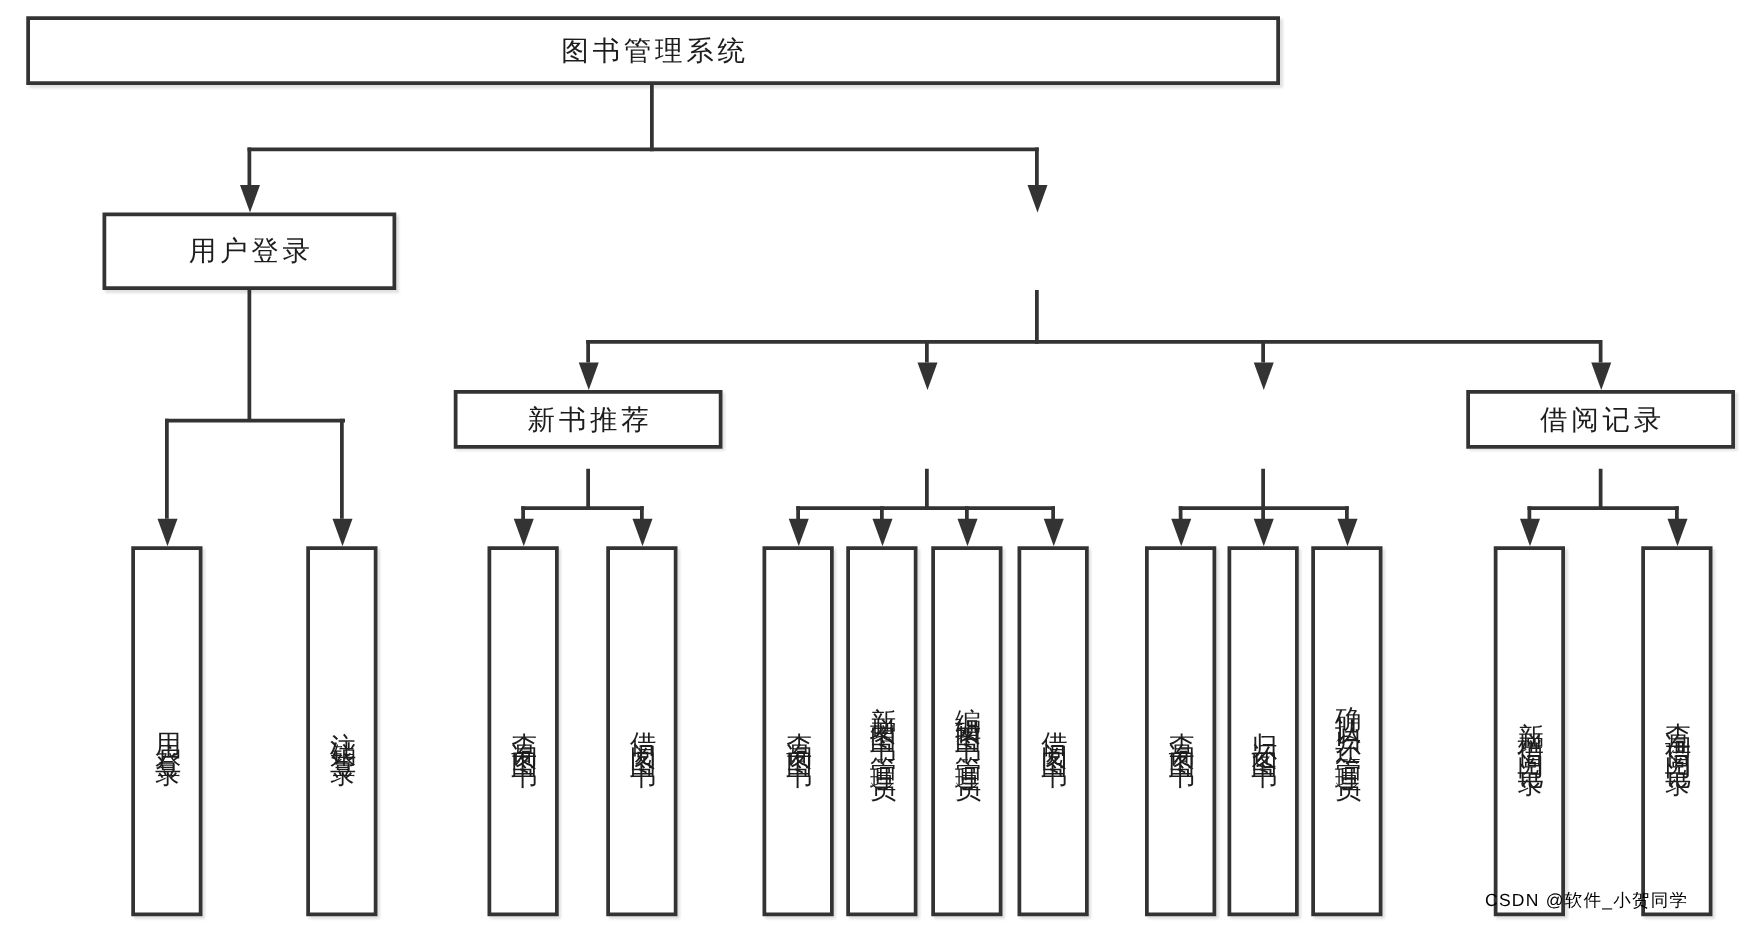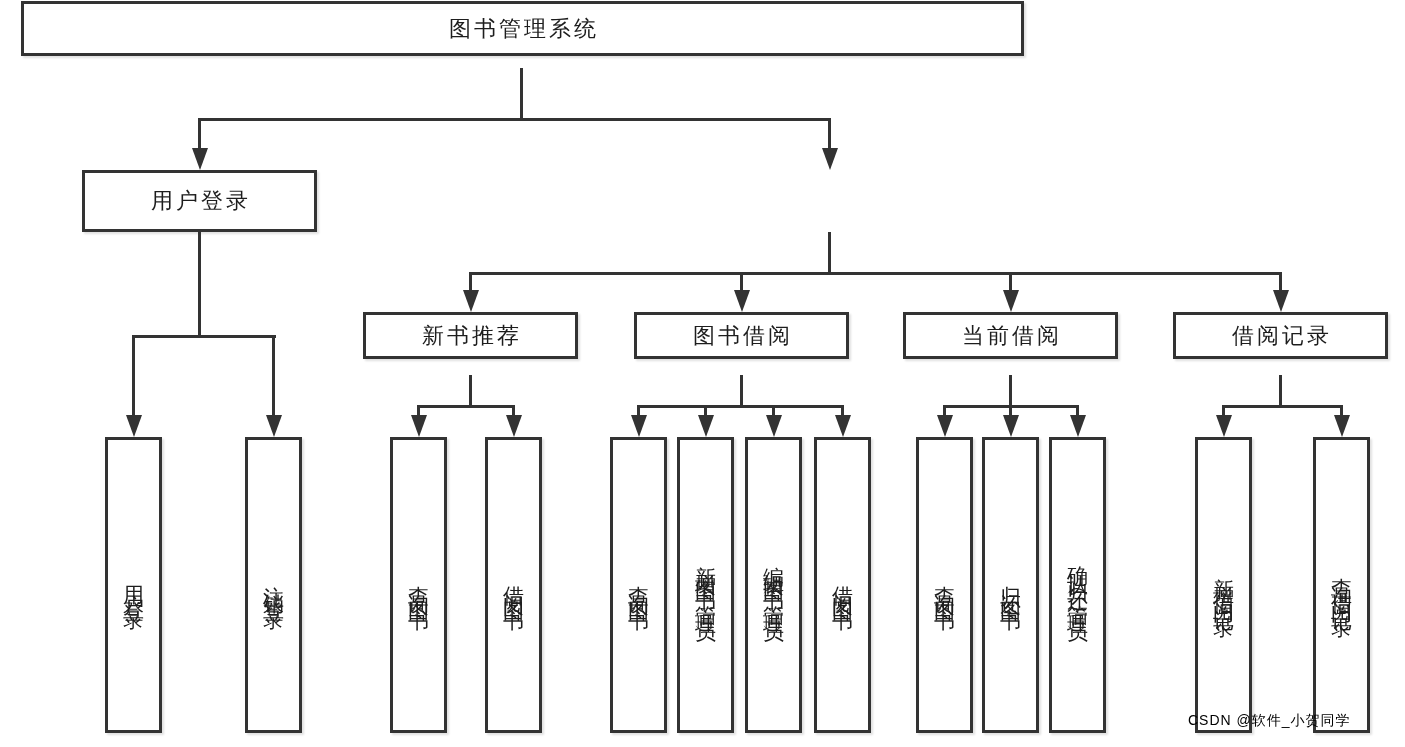--- a/index.html
+++ b/index.html
@@ -22,21 +22,21 @@
   }
   .ln { position:absolute; background:var(--line); }
   .ln.h { height:3px; }
   .ln.v { width:3px; }
   .arr {
     position:absolute; width:0; height:0;
     border-left:8px solid transparent; border-right:8px solid transparent;
     border-top:22px solid var(--line);
   }
   
-  .b-root { left:21px; top:1px; width:1003px; height:55px; }
+  .b-root { left:21px; top:13px; width:1003px; height:55px; }
   .b-ulogin { left:82px; top:170px; width:235px; height:62px; }
   .b-bmgmt { left:712px; top:170px; width:235px; height:62px; }
   .b-l3 { top:312px; width:215px; height:47px; }
   .b-nb { left:363px; }
   .b-bb { left:634px; }
   .b-cb { left:903px; }
   .b-rec { left:1173px; }
   .leaf { top:437px; width:57px; height:296px; }
   .lf1 { left:105px; }  .lf2 { left:245px; }
   .lf3 { left:390px; }  .lf4 { left:485px; }
@@ -77,22 +77,20 @@
   <div class="ln v" style="left:469px; top:272px; height:18px;"></div>
   <div class="arr" style="left:463px; top:290px;"></div>
   <div class="ln v" style="left:740px; top:272px; height:18px;"></div>
   <div class="arr" style="left:734px; top:290px;"></div>
   <div class="ln v" style="left:1009px; top:272px; height:18px;"></div>
   <div class="arr" style="left:1003px; top:290px;"></div>
   <div class="ln v" style="left:1279px; top:272px; height:18px;"></div>
   <div class="arr" style="left:1273px; top:290px;"></div>
 
   <div class="node h-node b-l3 b-nb">新书推荐</div>
-  <div class="node h-node b-l3 b-bb">图书借阅</div>
-  <div class="node h-node b-l3 b-cb">当前借阅</div>
   <div class="node h-node b-l3 b-rec">借阅记录</div>
 
   <div class="ln v" style="left:469px; top:375px; height:33px;"></div>
   <div class="ln v" style="left:740px; top:375px; height:33px;"></div>
   <div class="ln v" style="left:1009px; top:375px; height:33px;"></div>
   <div class="ln v" style="left:1279px; top:375px; height:33px;"></div>
 
   <div class="ln h" style="left:417px; top:405px; width:98px;"></div>
   <div class="ln h" style="left:637px; top:405px; width:207px;"></div>
   <div class="ln h" style="left:943px; top:405px; width:136px;"></div>

